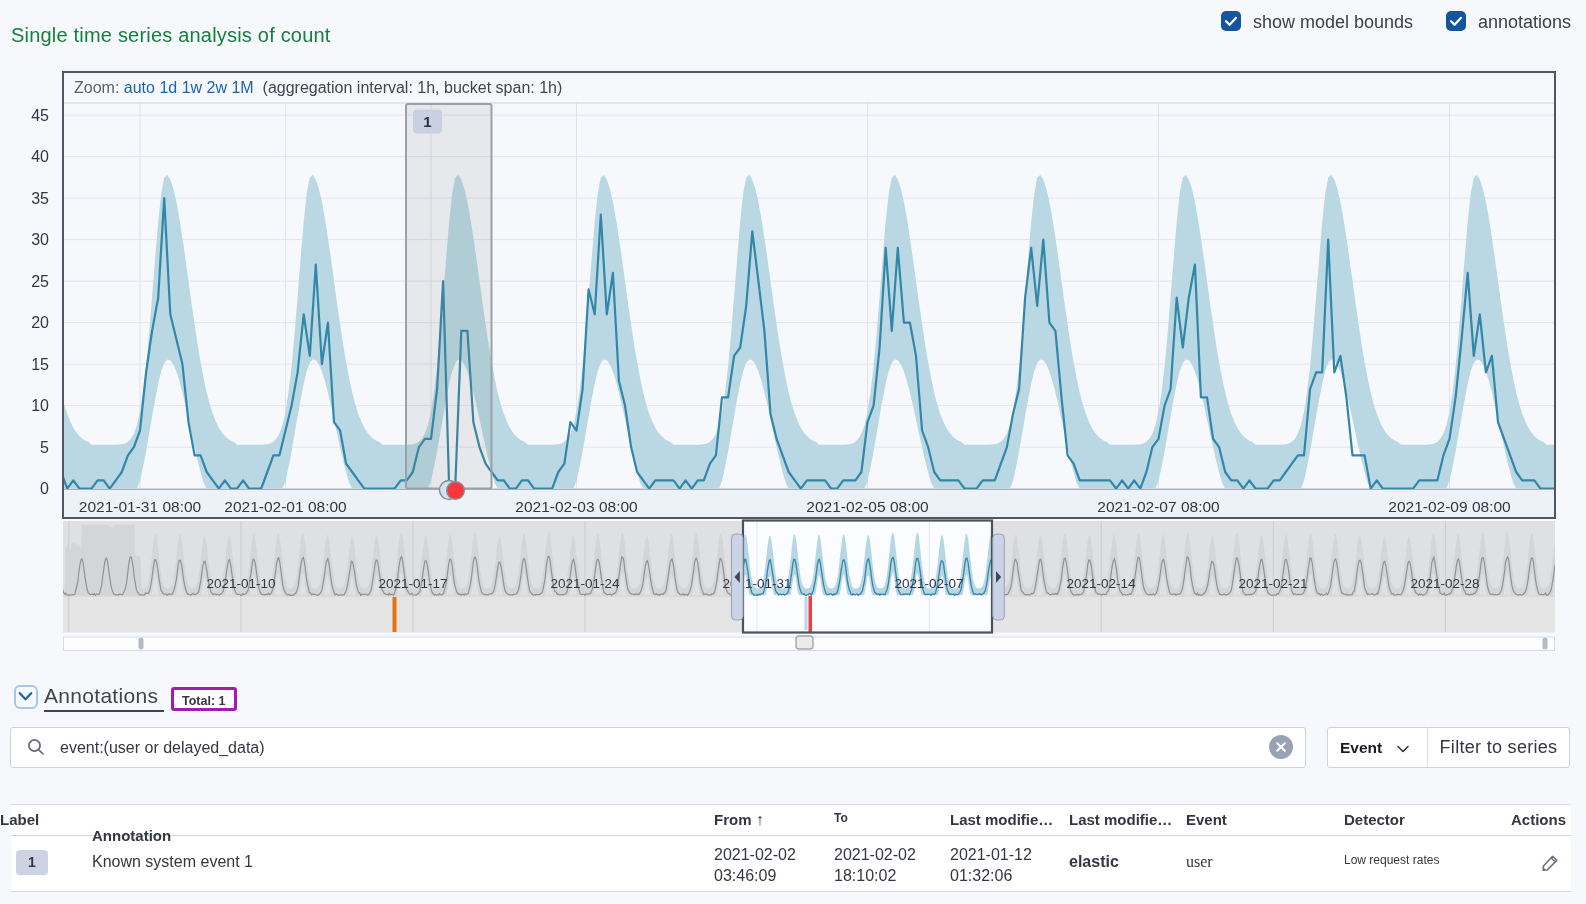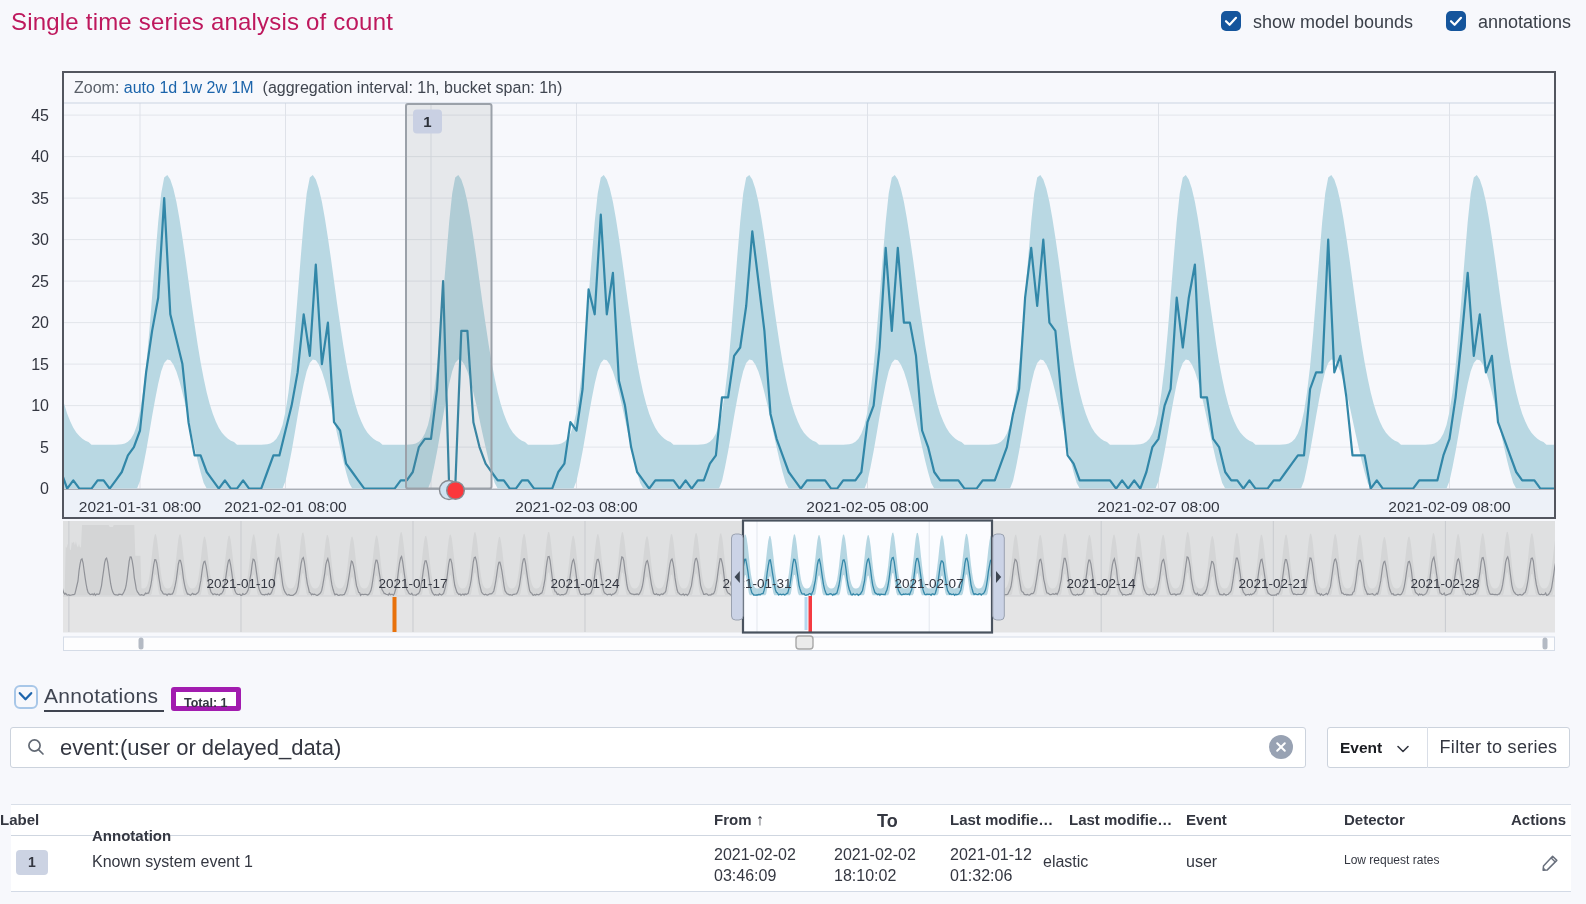--- a/index.html
+++ b/index.html
@@ -1,20 +1,20 @@
 <!DOCTYPE html>
 <html><head><meta charset="utf-8"><title>Single time series analysis</title>
 <style>
 * { margin:0; padding:0; box-sizing:border-box; }
 html,body { width:1586px; height:904px; background:#f7f8fc;
   font-family:"Liberation Sans", sans-serif; color:#343741; overflow:hidden; }
 .abs { position:absolute; }
 </style></head>
 <body>
-<div class="abs" style="left:11px;top:8px;font-size:24px;letter-spacing:0.2px;color:#be185d;">Single time series analysis of count</div>
+<div class="abs" style="left:11px;top:24px;font-size:20px;letter-spacing:0.2px;color:#15803d;">Single time series analysis of count</div>
 
 <div class="abs" style="left:1221px;top:11px;width:20px;height:20px;background:#15559c;border-radius:5px;">
  <svg width="20" height="20" viewBox="0 0 20 20">
       <path d="M5 10.2 L8.6 13.8 L15 6.8" fill="none" stroke="#fff" stroke-width="2.2" stroke-linecap="round" stroke-linejoin="round"></path>
     </svg>
 </div>
 <div class="abs" style="left:1253px;top:12px;font-size:18px;color:#3b4049;text-align:right;">show model bounds</div>
 <div class="abs" style="left:1446px;top:11px;width:20px;height:20px;background:#15559c;border-radius:5px;">
  <svg width="20" height="20" viewBox="0 0 20 20">
       <path d="M5 10.2 L8.6 13.8 L15 6.8" fill="none" stroke="#fff" stroke-width="2.2" stroke-linecap="round" stroke-linejoin="round"></path>
@@ -125,59 +125,59 @@
 <rect x="796" y="636" width="17" height="13" rx="3" fill="#ebebeb" stroke="#a8a8a8" stroke-width="1.4"></rect>
 <rect x="63" y="72" width="1492" height="446" fill="none" stroke="#53565f" stroke-width="2"></rect>
 </svg>
 
 <div class="abs" style="left:14px;top:685px;width:24px;height:24px;border:2.5px solid #a8c7e8;border-radius:6px;">
  <svg width="19" height="19" viewBox="0 0 19 19">
       <path d="M3.8 6.2 L9.5 12.2 L15.2 6.2" fill="none" stroke="#1e65ac" stroke-width="2.3" stroke-linecap="round" stroke-linejoin="round"></path>
     </svg>
 </div>
 <div class="abs" style="left:44px;top:684px;font-size:21px;letter-spacing:0.3px;color:#3f4450;border-bottom:2px solid #3f4450;padding-bottom:2px;">Annotations&nbsp;</div>
-<div class="abs" style="left:171px;top:687px;height:24px;line-height:22px;background:#fff;border:5px solid #a21caf;border-radius:3px;padding:0 8px;font-size:12.5px;font-weight:bold;color:#343741;">Total: 1</div>
+<div class="abs" style="left:171px;top:687px;height:24px;line-height:22px;background:#fff;border:3px solid #a21caf;border-radius:3px;padding:0 8px;font-size:12.5px;font-weight:bold;color:#343741;">Total: 1</div>
 
 <div class="abs" style="left:10px;top:727px;width:1296px;height:41px;background:#fff;border:1px solid #ccd3dd;border-radius:3px;"></div>
 <svg class="abs" style="left:26px;top:737px;" width="20" height="20" viewBox="0 0 20 20">
     <circle cx="8.5" cy="8.5" r="5.6" fill="none" stroke="#636a75" stroke-width="1.7"></circle>
     <line x1="12.8" y1="12.8" x2="17" y2="17" stroke="#636a75" stroke-width="1.7" stroke-linecap="round"></line>
   </svg>
-<div class="abs" style="left:60px;top:727px;height:41px;line-height:41px;font-size:22px;color:#343741;">event:(user or delayed_data)</div>
+<div class="abs" style="left:60px;top:727px;height:41px;line-height:41px;font-size:16px;color:#343741;">event:(user or delayed_data)</div>
 <div class="abs" style="left:1269px;top:735px;width:24px;height:24px;background:#98a2b3;border-radius:50%;">
  <svg width="24" height="24" viewBox="0 0 24 24">
       <path d="M8.2 8.2 L15.8 15.8 M15.8 8.2 L8.2 15.8" stroke="#fff" stroke-width="2" stroke-linecap="round"></path>
     </svg>
 </div>
 
 <div class="abs" style="left:1327px;top:727px;width:243px;height:41px;background:#fff;border:1px solid #ccd3dd;border-radius:3px;"></div>
 <div class="abs" style="left:1427px;top:727px;width:1px;height:41px;background:#d9dee7;"></div>
 <div class="abs" style="left:1340px;top:727px;height:41px;line-height:41px;font-size:15.5px;font-weight:bold;color:#1a1c21;">Event</div>
 <svg class="abs" style="left:1395px;top:741px;" width="16" height="16" viewBox="0 0 16 16">
     <path d="M3 5.5 L8 10.5 L13 5.5" fill="none" stroke="#343741" stroke-width="1.6" stroke-linecap="round" stroke-linejoin="round"></path>
   </svg>
 <div class="abs" style="left:1427px;top:727px;width:143px;height:41px;line-height:41px;font-size:18px;letter-spacing:0.3px;color:#343741;text-align:center;">Filter to series</div>
 
 <div class="abs" style="left:11px;top:804px;width:1560px;height:87px;background:#fff;border-top:1px solid #d9dfe8;"></div>
 <div class="abs" style="left:11px;top:835px;width:1560px;height:1px;background:#cfd6e0;"></div>
 <div class="abs" style="left:11px;top:891px;width:1560px;height:1px;background:#d3dae6;"></div>
 <div class="abs" style="left:0;top:811px;font-size:15px;font-weight:bold;">Label</div>
 <div class="abs" style="left:92px;top:811px;font-size:15px;font-weight:bold;margin-top:16px;">Annotation</div>
 <div class="abs" style="left:714px;top:811px;font-size:15px;font-weight:bold;">From <span style="font-weight:normal;font-size:16px;">↑</span></div>
-<div class="abs" style="left:834px;top:811px;font-size:18px;font-weight:bold;margin-left:43px;">To</div>
+<div class="abs" style="left:834px;top:811px;font-size:12px;font-weight:bold;">To</div>
 <div class="abs" style="left:950px;top:811px;font-size:15px;font-weight:bold;">Last modifie…</div>
 <div class="abs" style="left:1069px;top:811px;font-size:15px;font-weight:bold;">Last modifie…</div>
 <div class="abs" style="left:1186px;top:811px;font-size:15px;font-weight:bold;">Event</div>
 <div class="abs" style="left:1344px;top:811px;font-size:15px;font-weight:bold;">Detector</div>
 <div class="abs" style="left:1511px;top:811px;font-size:15px;font-weight:bold;text-align:center;">Actions</div>
 <div class="abs" style="left:16px;top:850px;width:32px;height:25px;background:#ccd3e3;border-radius:4px;text-align:center;line-height:25px;font-size:14px;font-weight:bold;">1</div>
 <div class="abs" style="left:92px;top:853px;font-size:16px;">Known system event 1</div>
 <div class="abs" style="left:714px;top:844px;font-size:16px;line-height:21px;">2021-02-02<br>03:46:09</div>
 <div class="abs" style="left:834px;top:844px;font-size:16px;line-height:21px;">2021-02-02<br>18:10:02</div>
 <div class="abs" style="left:950px;top:844px;font-size:16px;line-height:21px;">2021-01-12<br>01:32:06</div>
-<div class="abs" style="left:1043px;top:853px;font-size:16px;">elastic</div>
-<div class="abs" style="left:1186px;top:853px;font-size:16px;">user</div>
+<div class="abs" style="left:1069px;top:853px;font-size:16px;font-weight:bold;">elastic</div>
+<div class="abs" style="left:1186px;top:853px;font-size:16px;font-family:Liberation Serif, serif;">user</div>
 <div class="abs" style="left:1344px;top:853px;font-size:12px;">Low request rates</div>
 <svg class="abs" style="left:1541px;top:854px;" width="18" height="18" viewBox="0 0 18 18">
     <path d="M11.6 2.2 L15.8 6.4 L6.3 15.9 L2.1 16.3 L2.5 12.1 Z" fill="none" stroke="#69707d" stroke-width="1.5" stroke-linejoin="round"></path>
     <path d="M10 3.8 L14.2 8" stroke="#69707d" stroke-width="1.3"></path>
     <path d="M2.3 13.2 L4.9 15.8 L2.1 16.3 Z" fill="#69707d"></path>
   </svg>
 
 </body></html>

